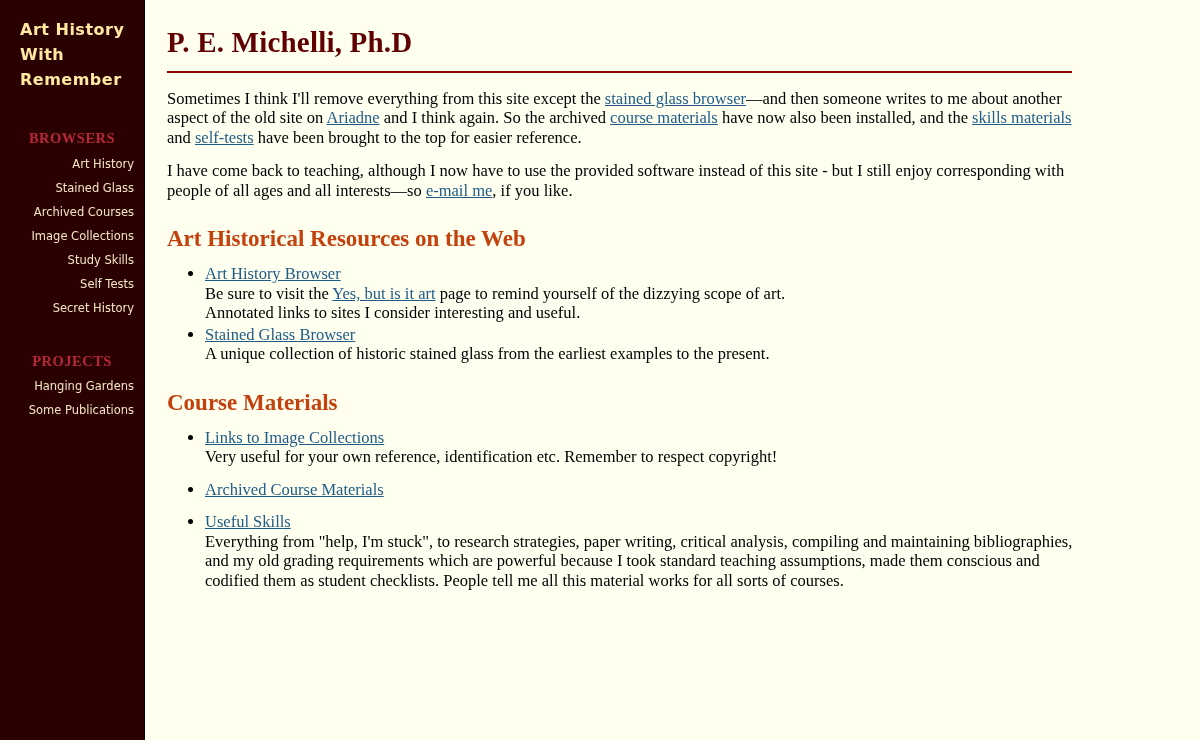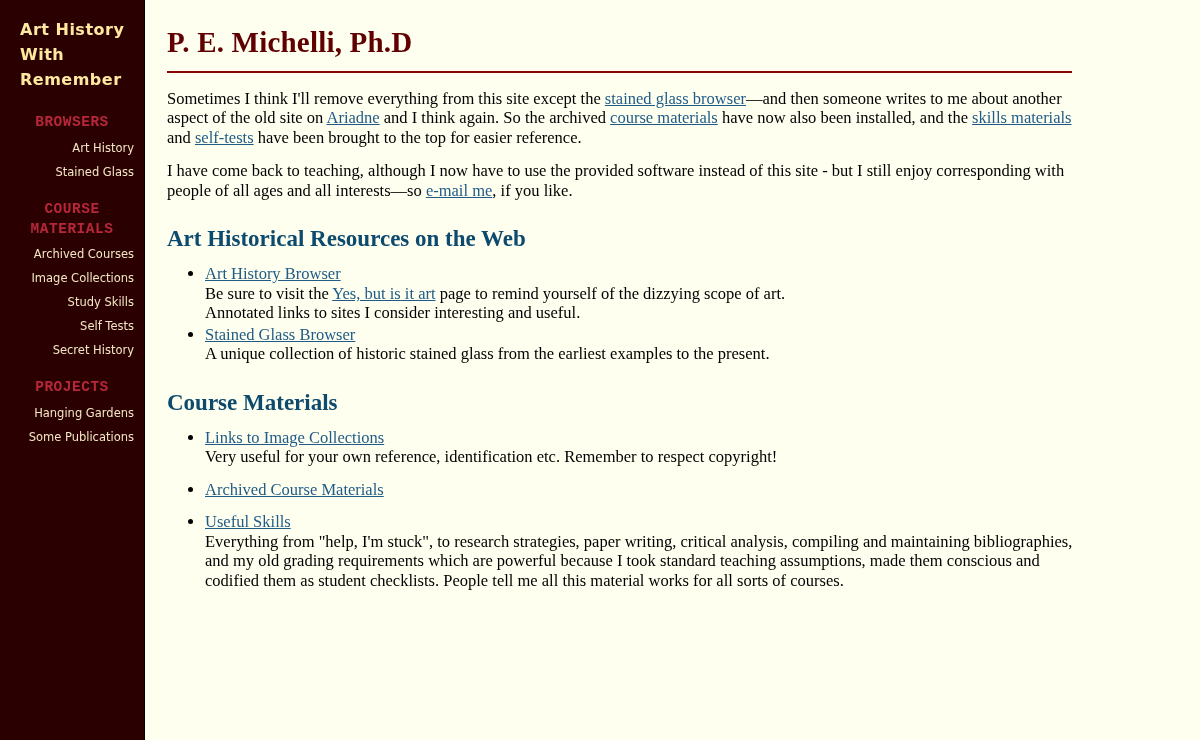--- a/index.html
+++ b/index.html
@@ -33,27 +33,27 @@
     font-family: "DejaVu Sans", sans-serif;
     font-weight: bold;
     font-size: 16px;
     line-height: 1.55;
     color: #ffe9a0;
     padding: 18px 0 0 20px;
     letter-spacing: 0.5px;
   }
   .site-title div { white-space: nowrap; }
   .nav-group-title {
-    font-family: Liberation Mono, monospace;
+    font-family: Liberation Serif, serif;
     font-weight: bold;
     font-size: 14.5px;
     color: #b7273a;
     text-align: center;
     letter-spacing: 0.5px;
-    margin-top: 20px;
+    margin-top: 36px;
     margin-bottom: 8px;
     line-height: 1.4;
   }
   .nav-item {
     font-family: "DejaVu Sans", sans-serif;
     font-size: 11.5px;
     color: #f3e6c4;
     text-align: right;
     padding: 0 10px 0 0;
     margin: 0 0 10px 0;
@@ -86,21 +86,21 @@
     font-size: 16.5px;
     line-height: 1.18;
     margin: 0 0 14px 0;
     max-width: 935px;
     text-align: left;
   }
   h2.section-head {
     font-family: "Liberation Serif", serif;
     font-size: 23px;
     font-weight: bold;
-    color: #0c4a6e;
+    color: #c2410c;
     margin: 26px 0 12px 0;
   }
   ul.link-list {
     margin: 0 0 0 0;
     padding-left: 38px;
     list-style-type: disc;
   }
   ul.link-list li {
     margin-bottom: 2px;
     font-size: 16.5px;
@@ -126,24 +126,20 @@
     <div class="site-title">
       <div>Art History</div>
       <div>With</div>
       <div>Remember</div>
     </div>
 
     <div class="nav-group-title">BROWSERS</div>
     <div class="nav-item">Art History</div>
     <div class="nav-item">Stained Glass</div>
 
-    <div class="nav-group-title">
-      <div>COURSE</div>
-      <div>MATERIALS</div>
-    </div>
     <div class="nav-item">Archived Courses</div>
     <div class="nav-item">Image Collections</div>
     <div class="nav-item">Study Skills</div>
     <div class="nav-item">Self Tests</div>
     <div class="nav-item">Secret History</div>
 
     <div class="nav-group-title">PROJECTS</div>
     <div class="nav-item">Hanging Gardens</div>
     <div class="nav-item">Some Publications</div>
 

